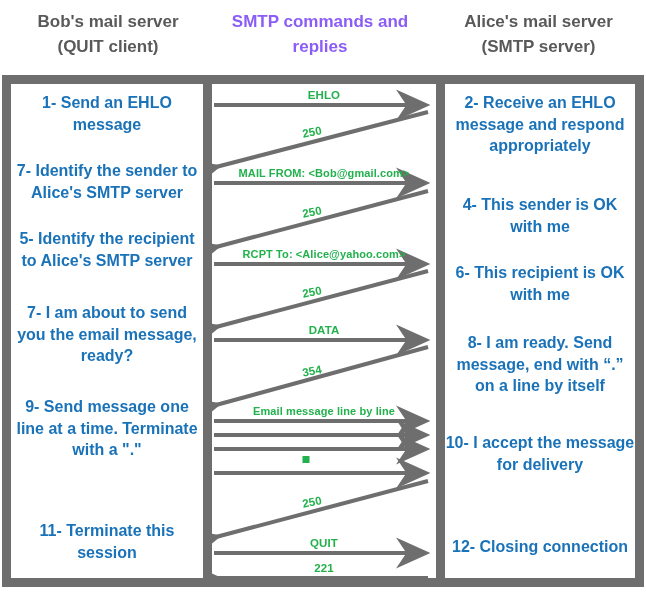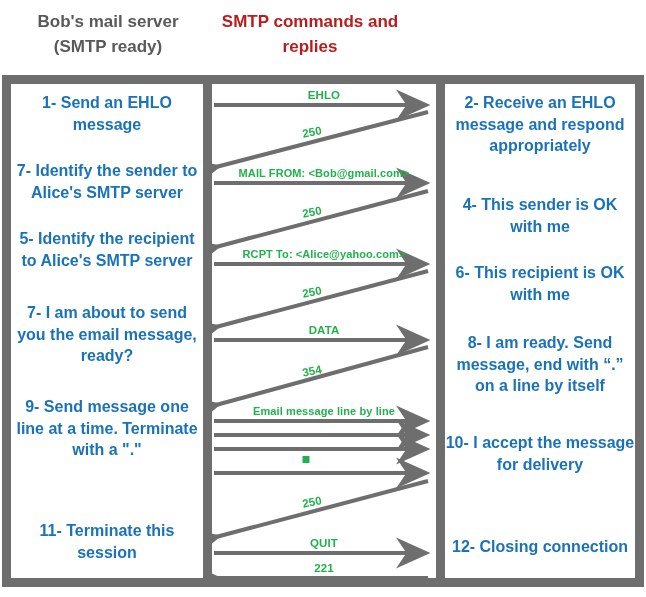--- a/index.html
+++ b/index.html
@@ -24,21 +24,21 @@
   }
   .hdr {
     position: absolute;
     top: 10px;
     text-align: center;
     font-size: 17px;
     font-weight: bold;
     line-height: 1.45;
   }
   #hdr-left  { left: 8px;   width: 200px; color: #595959; }
-  #hdr-mid   { left: 205px; width: 210px; color: #b91c1c; }
+  #hdr-mid   { left: 215px; width: 210px; color: #8b5cf6; }
   #hdr-right { left: 436px; width: 205px; color: #595959; }
 
   
   .panel {
     position: absolute;
     background: #ffffff;
     border: 9px solid #6e6e6e;
     box-sizing: border-box;
   }
   #panel-left  { left: 2px;   top: 75px; width: 210px; height: 512px; }
@@ -112,25 +112,29 @@
     background: #22b14c;
     transform: translateX(-50%);
   }
 </style>
 </head>
 <body>
 
 <div id="header">
   <div class="hdr" id="hdr-left">
     <div>Bob's mail server</div>
-    <div>(SMTP ready)</div>
+    <div>(QUIT client)</div>
   </div>
   <div class="hdr" id="hdr-mid">
     <div>SMTP commands and</div>
     <div>replies</div>
+  </div>
+  <div class="hdr" id="hdr-right">
+    <div>Alice's mail server</div>
+    <div>(SMTP server)</div>
   </div>
 </div>
 
 <div class="panel" id="panel-left">
   <div class="panel-inner">
     <div class="step left" id="step-1">1- Send an EHLO message</div>
     <div class="step left" id="step-3">7- Identify the sender to Alice's SMTP server</div>
     <div class="step left" id="step-5">5- Identify the recipient to Alice's SMTP server</div>
     <div class="step left" id="step-7">7- I am about to send you the email message, ready?</div>
     <div class="step left" id="step-9">9- Send message one line at a time. Terminate with a "."</div>

